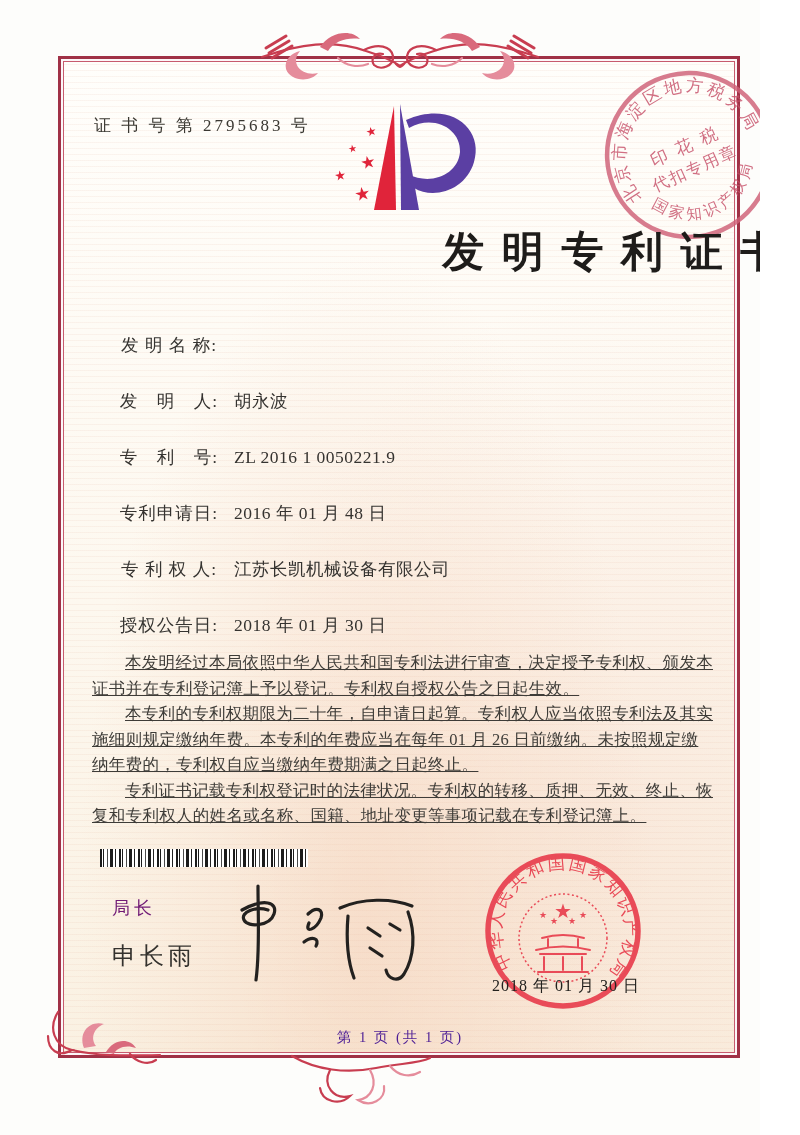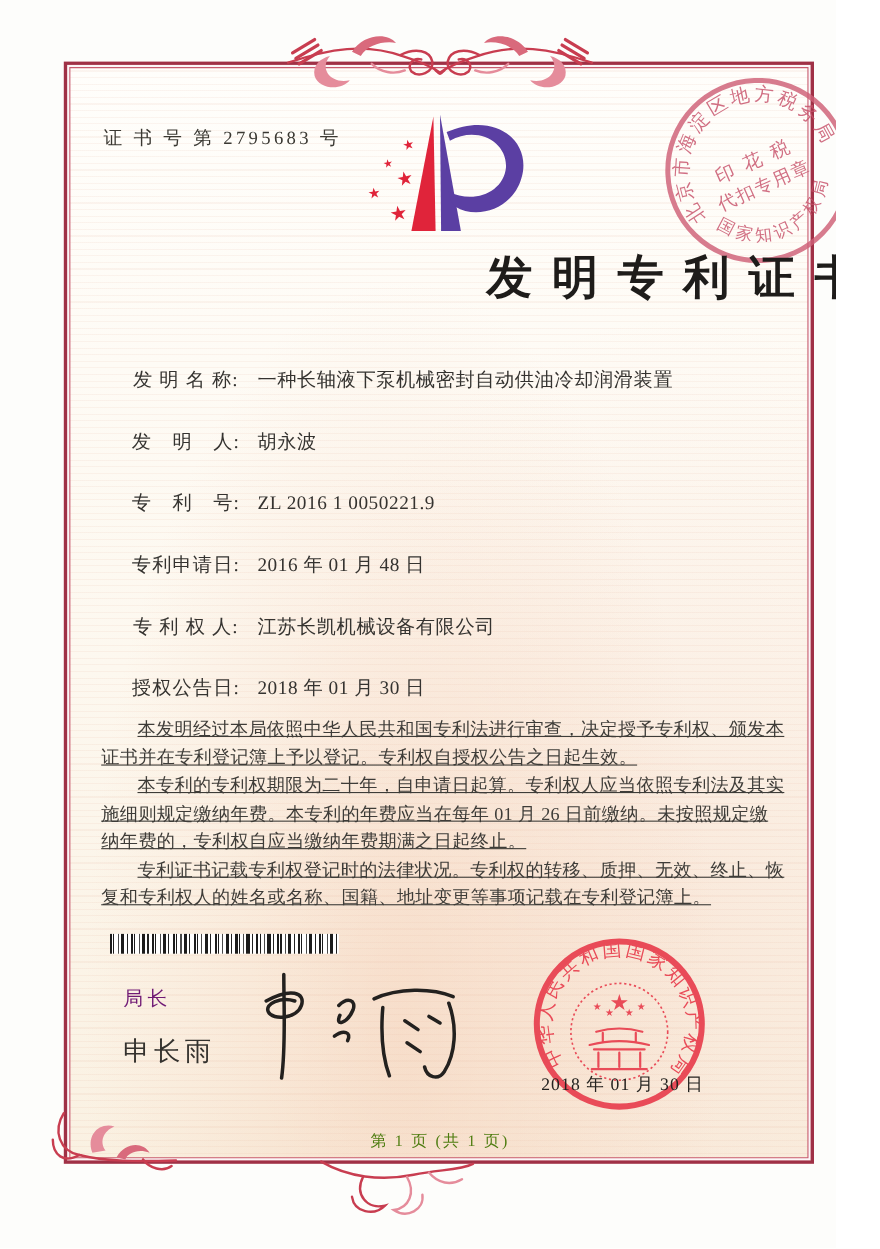--- a/index.html
+++ b/index.html
@@ -36,21 +36,21 @@
     background:repeating-linear-gradient(90deg,
       #1b1b1b 0 2px,#fff 2px 3px,#1b1b1b 3px 4px,#fff 4px 7px,
       #4a4a4a 7px 8px,#fff 8px 10px,#1b1b1b 10px 13px,#fff 13px 15px,
       #222 15px 16px,#fff 16px 19px);
   }
   .signer-title{position:absolute;left:112px;top:896px;font-size:18px;letter-spacing:4px;color:#701a75;}
   .signer-name{position:absolute;left:112px;top:940px;font-size:24px;letter-spacing:4px;color:#34322e;}
   .sig{position:absolute;left:212px;top:876px;}
   .seal{position:absolute;left:482px;top:850px;opacity:.93;}
   .seal-date{position:absolute;left:492px;top:976px;width:180px;font-size:16px;letter-spacing:1px;color:#24221f;}
-  .footer{position:absolute;left:0;top:1028px;width:800px;text-align:center;font-size:14.5px;letter-spacing:2px;color:#4d7c0f;}
+  .footer{position:absolute;left:0;top:1028px;width:800px;text-align:center;font-size:14.5px;letter-spacing:2px;color:#4c1d95;}
   .stamp{position:absolute;left:598px;top:64px;opacity:.82;}
   .logo{position:absolute;left:322px;top:98px;}
   .orn-top{position:absolute;left:260px;top:24px;}
   .orn-bl{position:absolute;left:44px;top:1008px;}
   .orn-bc{position:absolute;left:286px;top:1052px;}
 </style>
 </head>
 <body>
 
 <div class="canvas">
@@ -122,21 +122,20 @@
       <text x="100" y="96" font-size="19" text-anchor="middle" letter-spacing="3">印 花 税</text>
       <text x="100" y="122" font-size="18" text-anchor="middle" letter-spacing="2">代扣专用章</text>
     </g>
   </svg>
 
   <div class="title">发明专利证书</div>
 
   <div class="fields">
     <div class="field">
       <span class="flabel">发 明 名 称:</span>
-      <span class="fvalue">一种长轴液下泵机械密封自动供油冷却润滑装置</span>
     </div>
     <div class="field">
       <span class="flabel">发　明　人:</span>
       <span class="fvalue">胡永波</span>
     </div>
     <div class="field">
       <span class="flabel">专　利　号:</span>
       <span class="fvalue">ZL 2016 1 0050221.9</span>
     </div>
     <div class="field">

